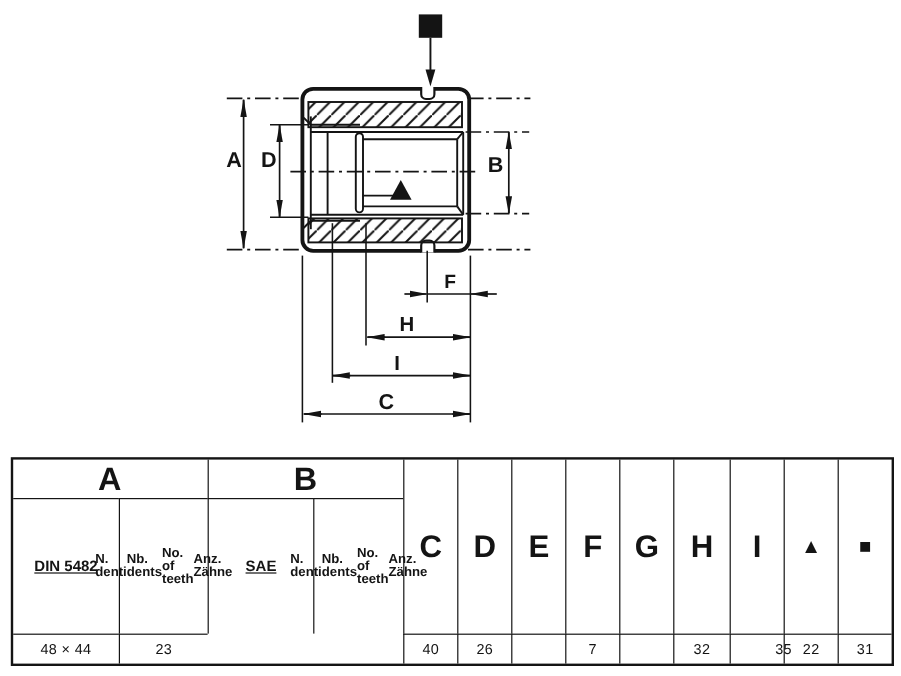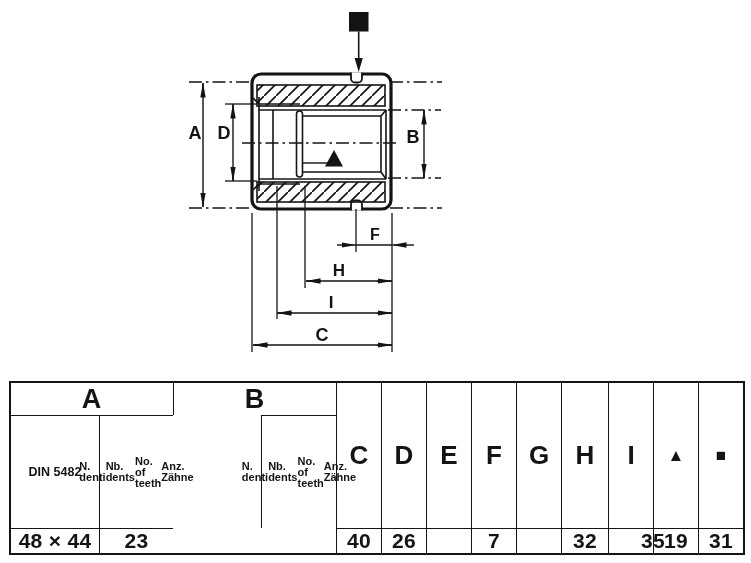--- a/index.html
+++ b/index.html
@@ -13,24 +13,24 @@
         border:2.5px solid #141414;box-sizing:border-box;
         display:grid;
         grid-template-columns:88px 74px 88px 75px 45px 45px 45px 45px 45px 47px 45px 45px 1fr;
         grid-template-rows:32px 113px 1fr;}
   #spec>div{display:flex;align-items:center;justify-content:center;box-sizing:border-box;}
   .bl{border-left:1.5px solid #141414;}
   .bt{border-top:1.5px solid #141414;}
   .grp{font-size:27px;font-weight:bold;letter-spacing:1px;}
   .biglet{font-size:26px;font-weight:bold;}
   .sym{font-size:17px;}
-  .std{font-size:12.5px;font-weight:bold;}
+  .std{font-size:12.5px;font-weight:bold;text-decoration:underline;}
   .teeth{flex-direction:row;justify-content:space-evenly;padding:5px 0;
          font-size:11px;font-weight:bold;line-height:1;}
-  .val{font-size:21px;font-weight:700;letter-spacing:.3px;}
+  .val{font-size:12px;font-weight:400;letter-spacing:.3px;}
 </style>
 </head>
 <body>
 
 <div id="page">
 
   <svg id="dwg" width="751" height="380" viewBox="0 0 751 380">
     <defs>
       <marker id="arr" viewBox="0 0 15 6" refX="14" refY="3" markerWidth="15" markerHeight="6" orient="auto" markerUnits="userSpaceOnUse">
         <path d="M0,0.3 L15,3 L0,5.7 Z" fill="#141414"></path>
@@ -147,20 +147,21 @@
     <div class="grp" style="grid-column:1/3;grid-row:1;">A</div>
     <div class="grp bl" style="grid-column:3/5;grid-row:1;">B</div>
 
     <div class="std bt" style="grid-column:1;grid-row:2;">DIN 5482</div>
     <div class="teeth bl bt" style="grid-column:2;grid-row:2;">
       <span>N. denti</span>
       <span>Nb. dents</span>
       <span>No. of teeth</span>
       <span>Anz. Zähne</span>
     </div>
+    <div class="std bl bt" style="grid-column:3;grid-row:2;">SAE</div>
     <div class="teeth bl bt" style="grid-column:4;grid-row:2;">
       <span>N. denti</span>
       <span>Nb. dents</span>
       <span>No. of teeth</span>
       <span>Anz. Zähne</span>
     </div>
 
     <div class="biglet bl" style="grid-column:5;grid-row:1/3;">C</div>
     <div class="biglet bl" style="grid-column:6;grid-row:1/3;">D</div>
     <div class="biglet bl" style="grid-column:7;grid-row:1/3;">E</div>
@@ -173,16 +174,16 @@
 
     <div class="val bt" style="grid-column:1;grid-row:3;">48 × 44</div>
     <div class="val bl bt" style="grid-column:2;grid-row:3;">23</div>
     <div class="val bl bt" style="grid-column:5;grid-row:3;text-align:right;">40</div>
     <div class="val bl bt" style="grid-column:6;grid-row:3;text-align:center;">26</div>
     <div class="val bl bt" style="grid-column:7;grid-row:3;"></div>
     <div class="val bl bt" style="grid-column:8;grid-row:3;">7</div>
     <div class="val bl bt" style="grid-column:9;grid-row:3;"></div>
     <div class="val bl bt" style="grid-column:10;grid-row:3;">32</div>
     <div class="val bl bt" style="grid-column:11;grid-row:3;padding-left:44px;">35</div>
-    <div class="val bl bt" style="grid-column:12;grid-row:3;">19</div>
+    <div class="val bl bt" style="grid-column:12;grid-row:3;">22</div>
     <div class="val bl bt" style="grid-column:13;grid-row:3;">31</div>
   </div>
 </div>
 
 </body></html>

